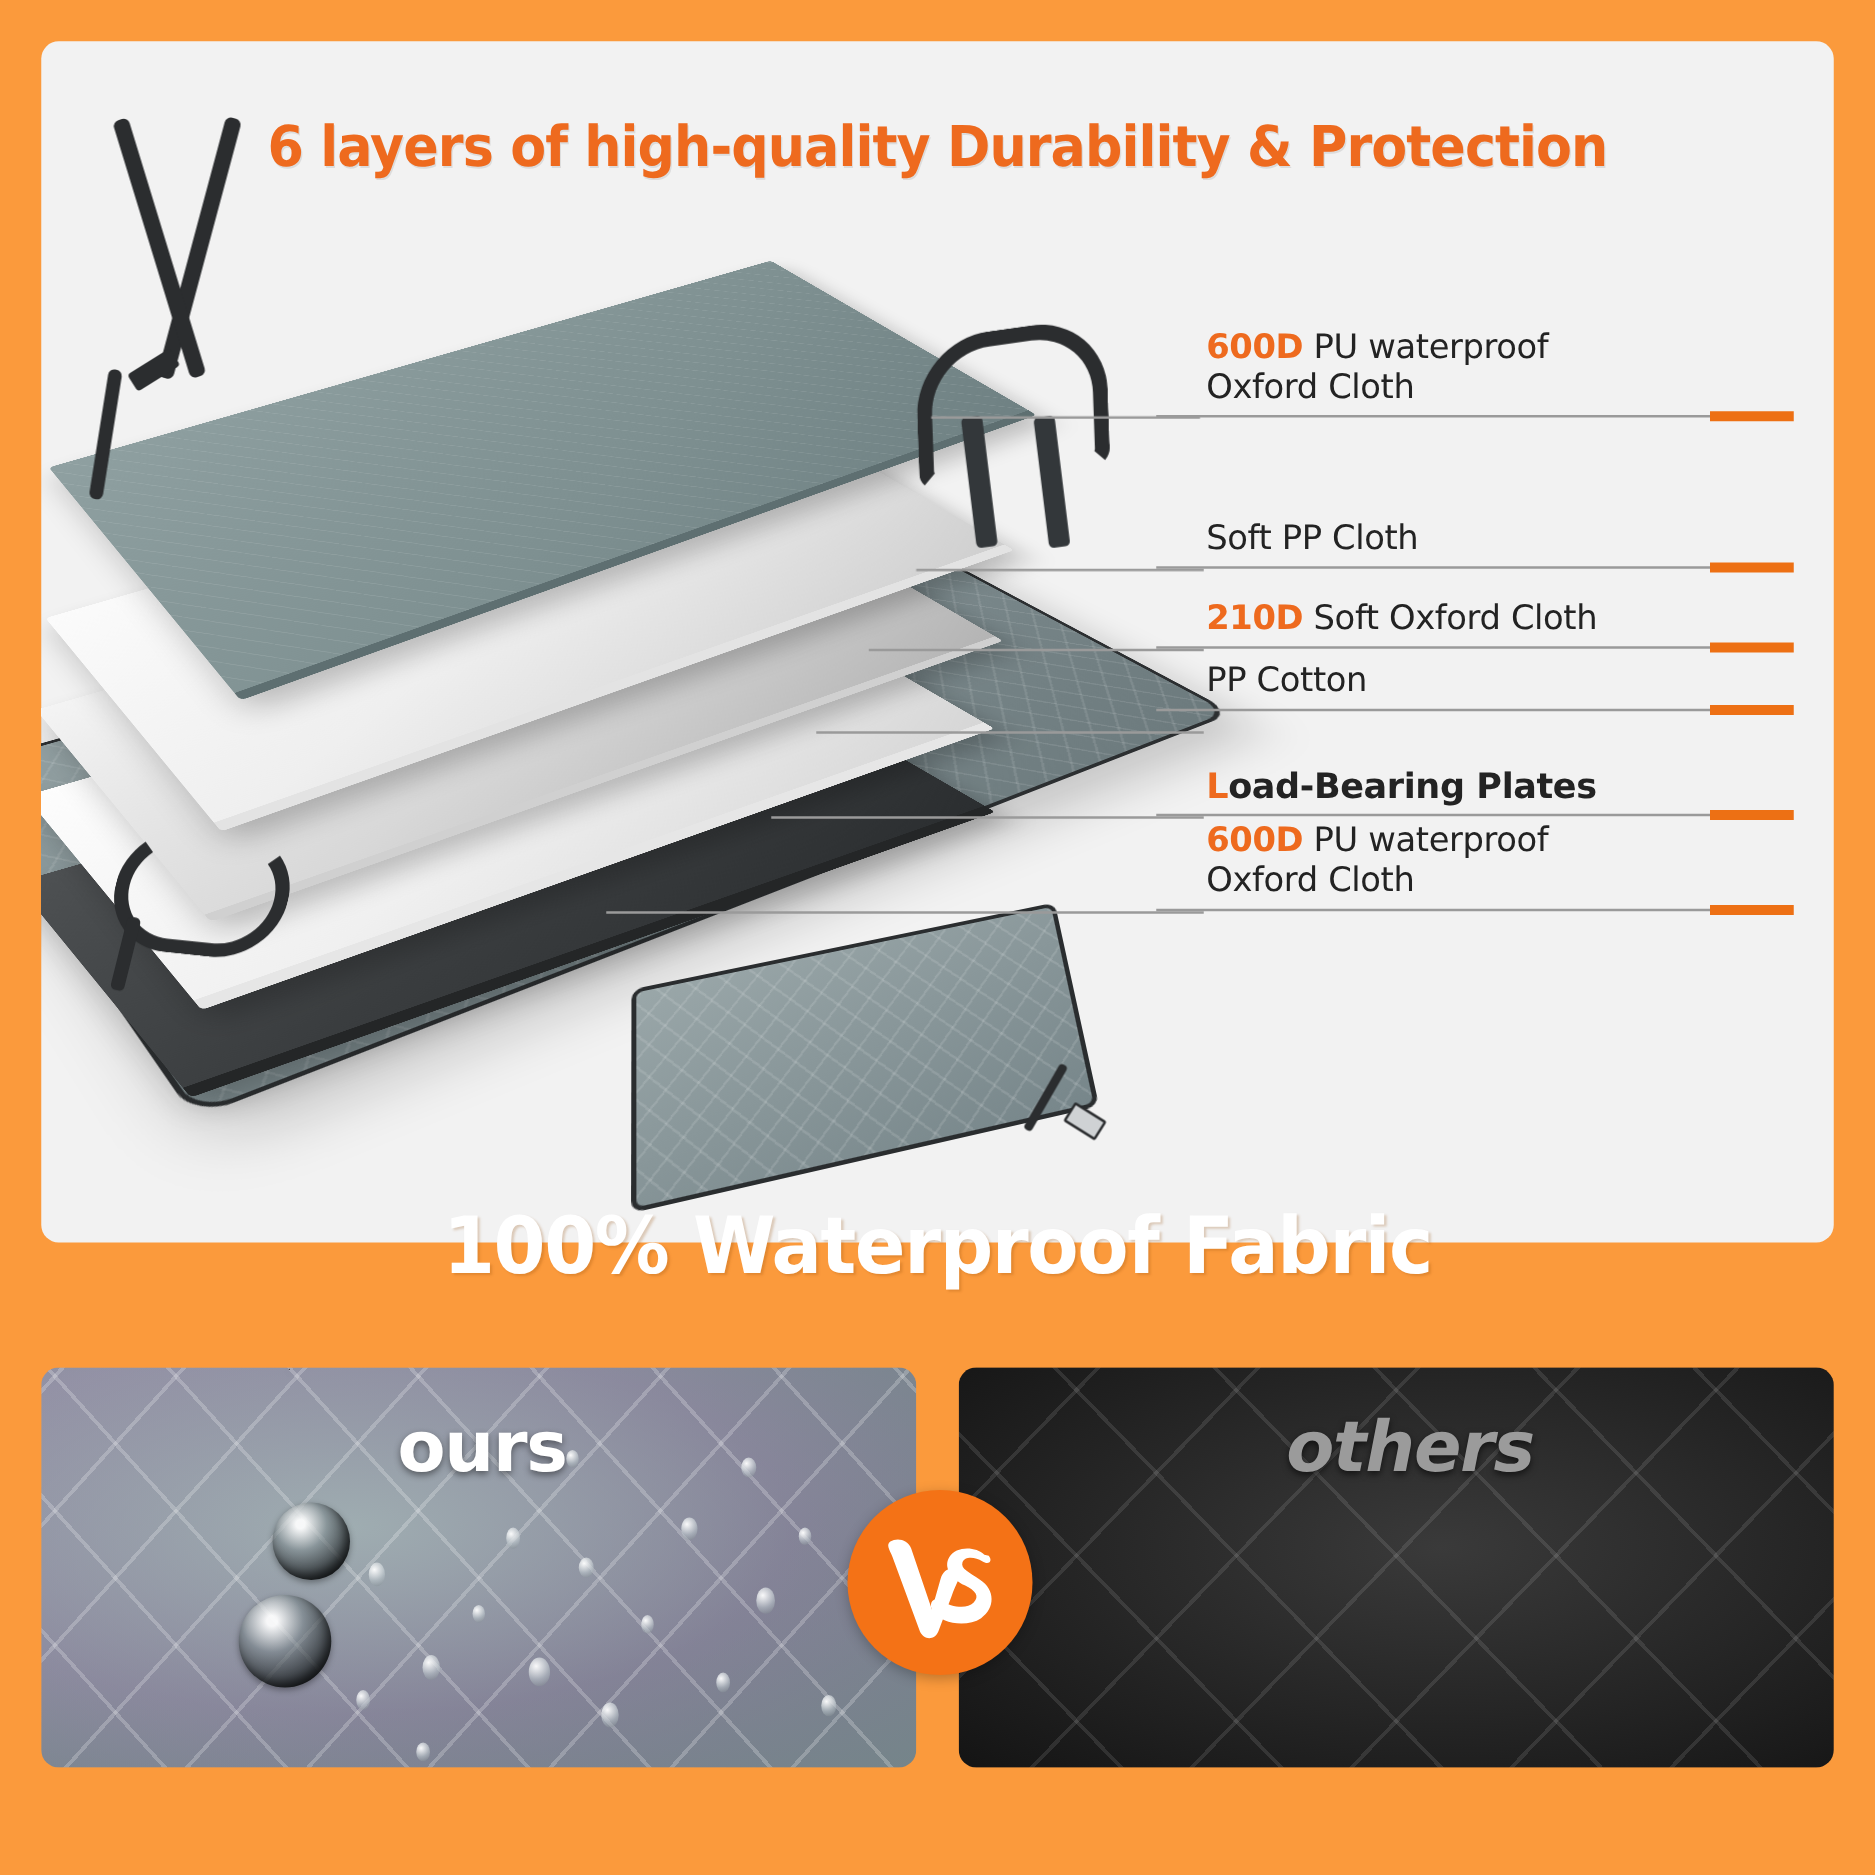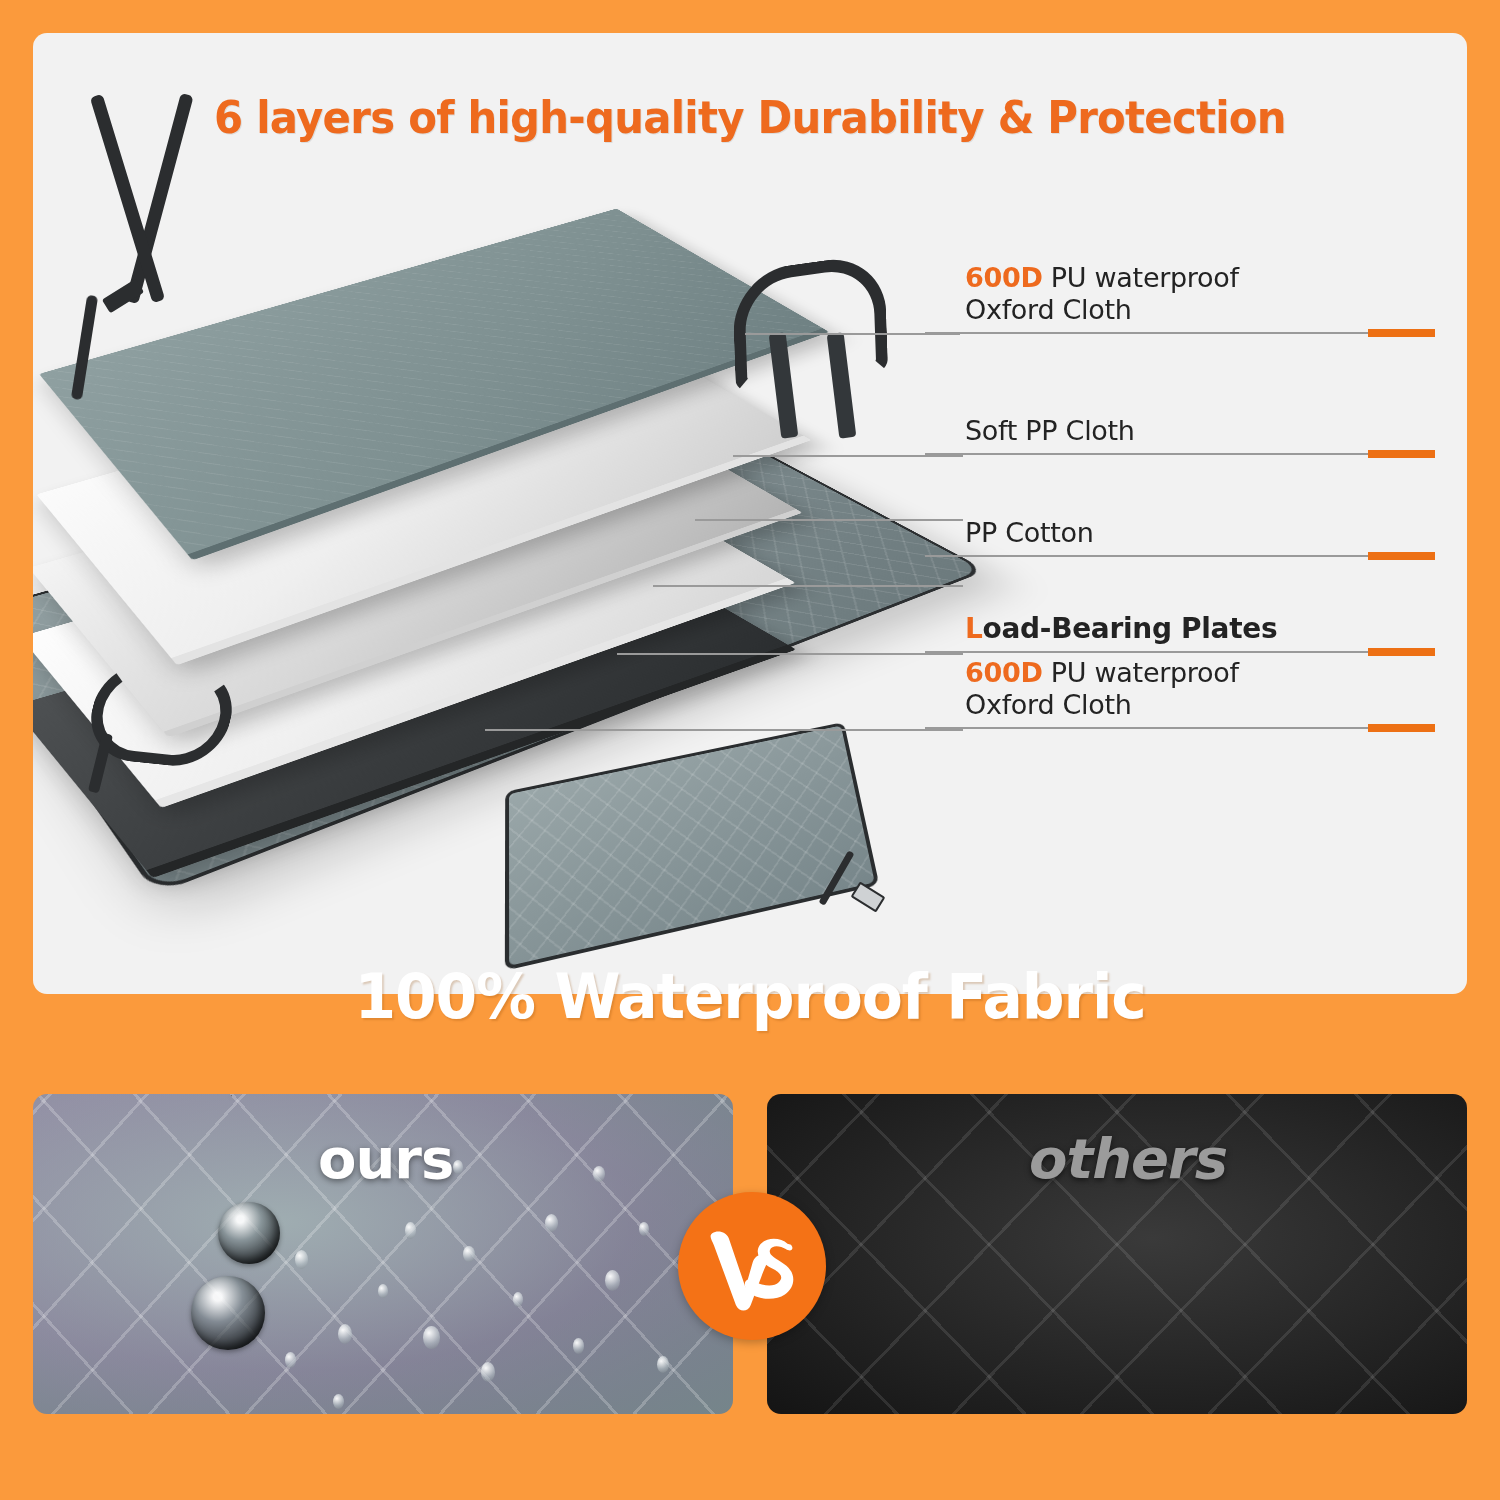--- a/index.html
+++ b/index.html
@@ -230,22 +230,29 @@
     </div>
 
     <div class="callout" style="top:356px;height:66px;text-align:right;">
       <div class="ctext">
         <span class="hl"></span><span>Soft PP Cloth</span>
       </div>
       <div class="rule"></div>
       <div class="tip"></div>
     </div>
 
-
-    <div class="callout" style="top:458px;height:66px;text-decoration:underline;">
+    <div class="callout" style="top:420px;height:66px;">
+      <div class="ctext">
+        <span class="hl">210D</span><span> Soft Oxford Cloth</span>
+      </div>
+      <div class="rule"></div>
+      <div class="tip"></div>
+    </div>
+
+    <div class="callout" style="top:470px;height:66px;text-decoration:underline;">
       <div class="ctext">
         <span class="hl"></span><span>PP Cotton</span>
       </div>
       <div class="rule"></div>
       <div class="tip"></div>
     </div>
 
     <div class="callout" style="top:552px;height:68px;">
       <div class="ctext bold" style="font-weight:bold;font-size:28px;">
         <span class="hl">L</span><span>oad-Bearing Plates</span>

